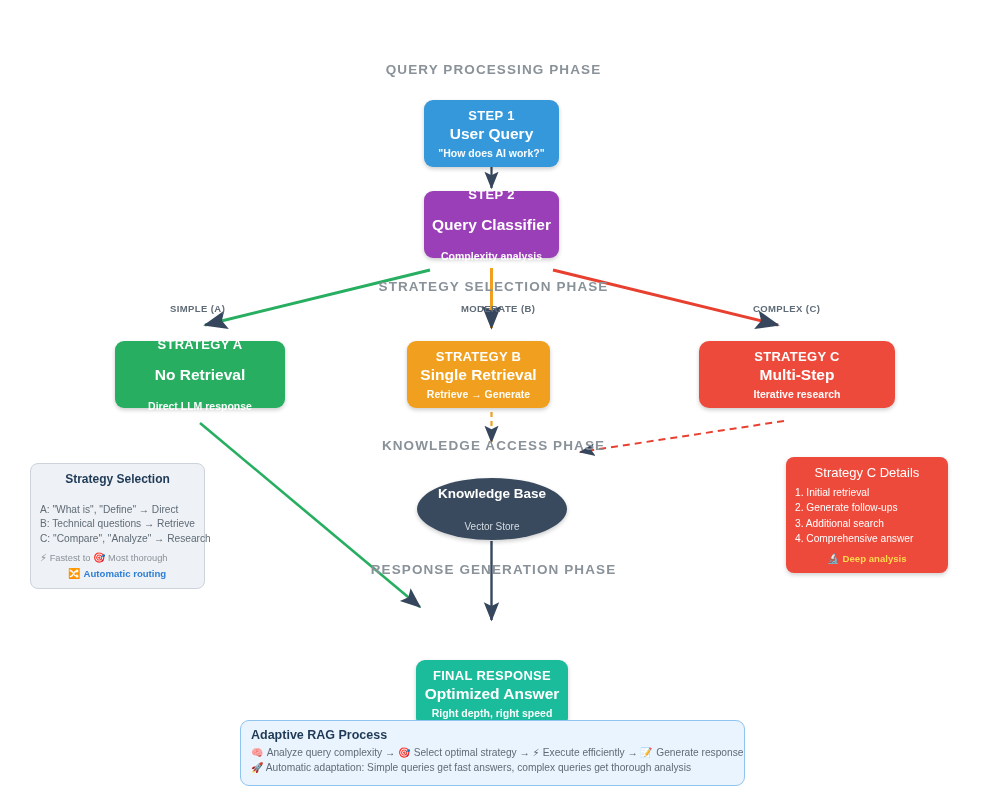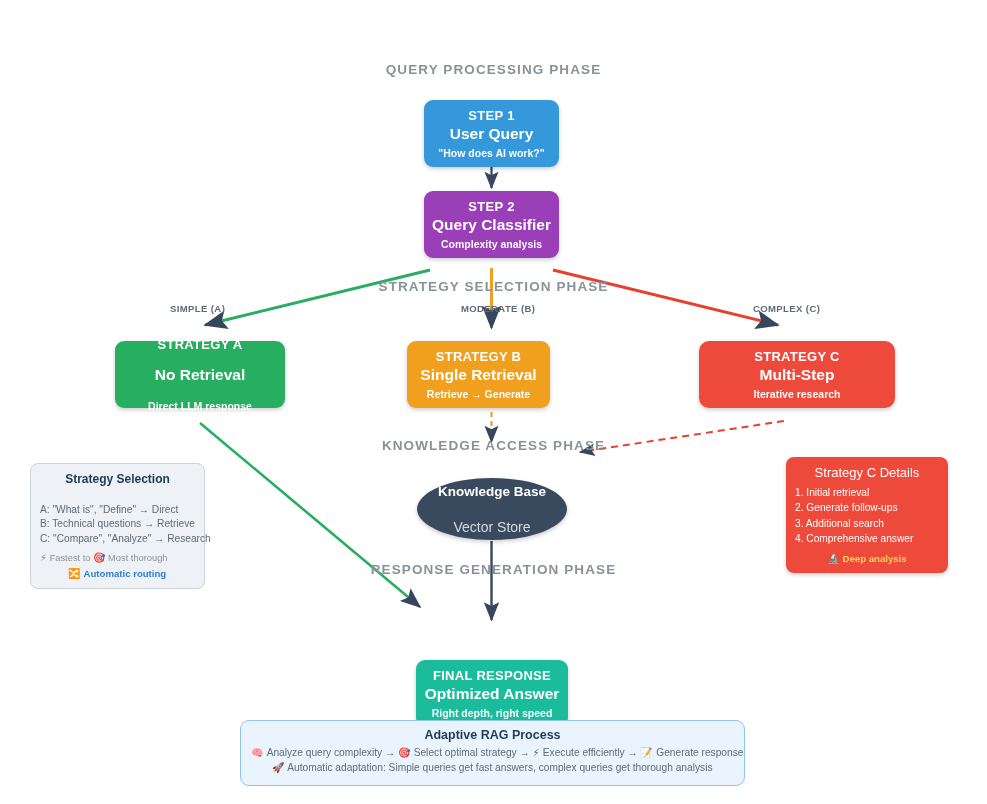--- a/index.html
+++ b/index.html
@@ -82,42 +82,42 @@
     line-height: 1.25;
   }
   .node .sub {
     font-size: 10.5px;
     font-weight: bold;
     margin-top: 4px;
     opacity: 0.97;
   }
 
   #node-step1 { left: 424px; top: 100px; width: 135px; height: 67px; background:#3498db; }
-  #node-step2 { left: 424px; top: 191px; width: 135px; height: 67px; background:#9b3fb8; }
+  #node-step2 { left: 424px; top: 191px; width: 135px; height: 67px; background:#9b3fb8;gap:12px; }
   #node-strategy-a { left: 115px; top: 341px; width: 170px; height: 67px; background:#27ae60; }
   #node-strategy-b { left: 407px; top: 341px; width: 143px; height: 67px; background:#f0a01e; }
   #node-strategy-c { left: 699px; top: 341px; width: 196px; height: 67px; background:#ed4a3c;border-radius:10px; }
   #node-final      { left: 416px; top: 660px; width: 152px; height: 67px; background:#1abc9c; }
 
   
   #node-kb {
     position: absolute;
     left: 417px; top: 478px;
     width: 150px; height: 62px;
     border-radius: 50%;
     background: #394a5e;
     color: #ffffff;
     display: flex;
     flex-direction: column;
     align-items: center;
     justify-content: center;
     box-shadow: 0 2px 4px rgba(0,0,0,0.20);
   }
   #node-kb .headline { font-size: 13.5px; font-weight: bold; }
-  #node-kb .sub { font-size: 14px; margin-top: 20px; color:#d4dbe2; }
+  #node-kb .sub { font-size: 10px; margin-top: 20px; color:#d4dbe2; }
 
   
   .edge-label {
     position: absolute;
     font-size: 9.5px;
     font-weight: bold;
     color: #5f6b76;
     letter-spacing: 0.4px;
     white-space: nowrap;
   }
@@ -200,21 +200,21 @@
   
   #summary-panel {
     position: absolute;
     left: 240px; top: 720px;
     width: 505px;
     padding: 7px 10px 9px 10px;
     background: #eaf4fe;
     border: 1px solid #8fc4ef;
     border-radius: 9px;
     box-sizing: border-box;
-    text-align: center;
+    text-align: left;
   }
   #summary-panel .card-title {
     font-size: 12.5px;
     font-weight: bold;
     color: #1f3a56;
     margin-bottom: 3px;
   }
   #summary-panel .card-line {
     font-size: 10.2px;
     color: #5f6b76;

